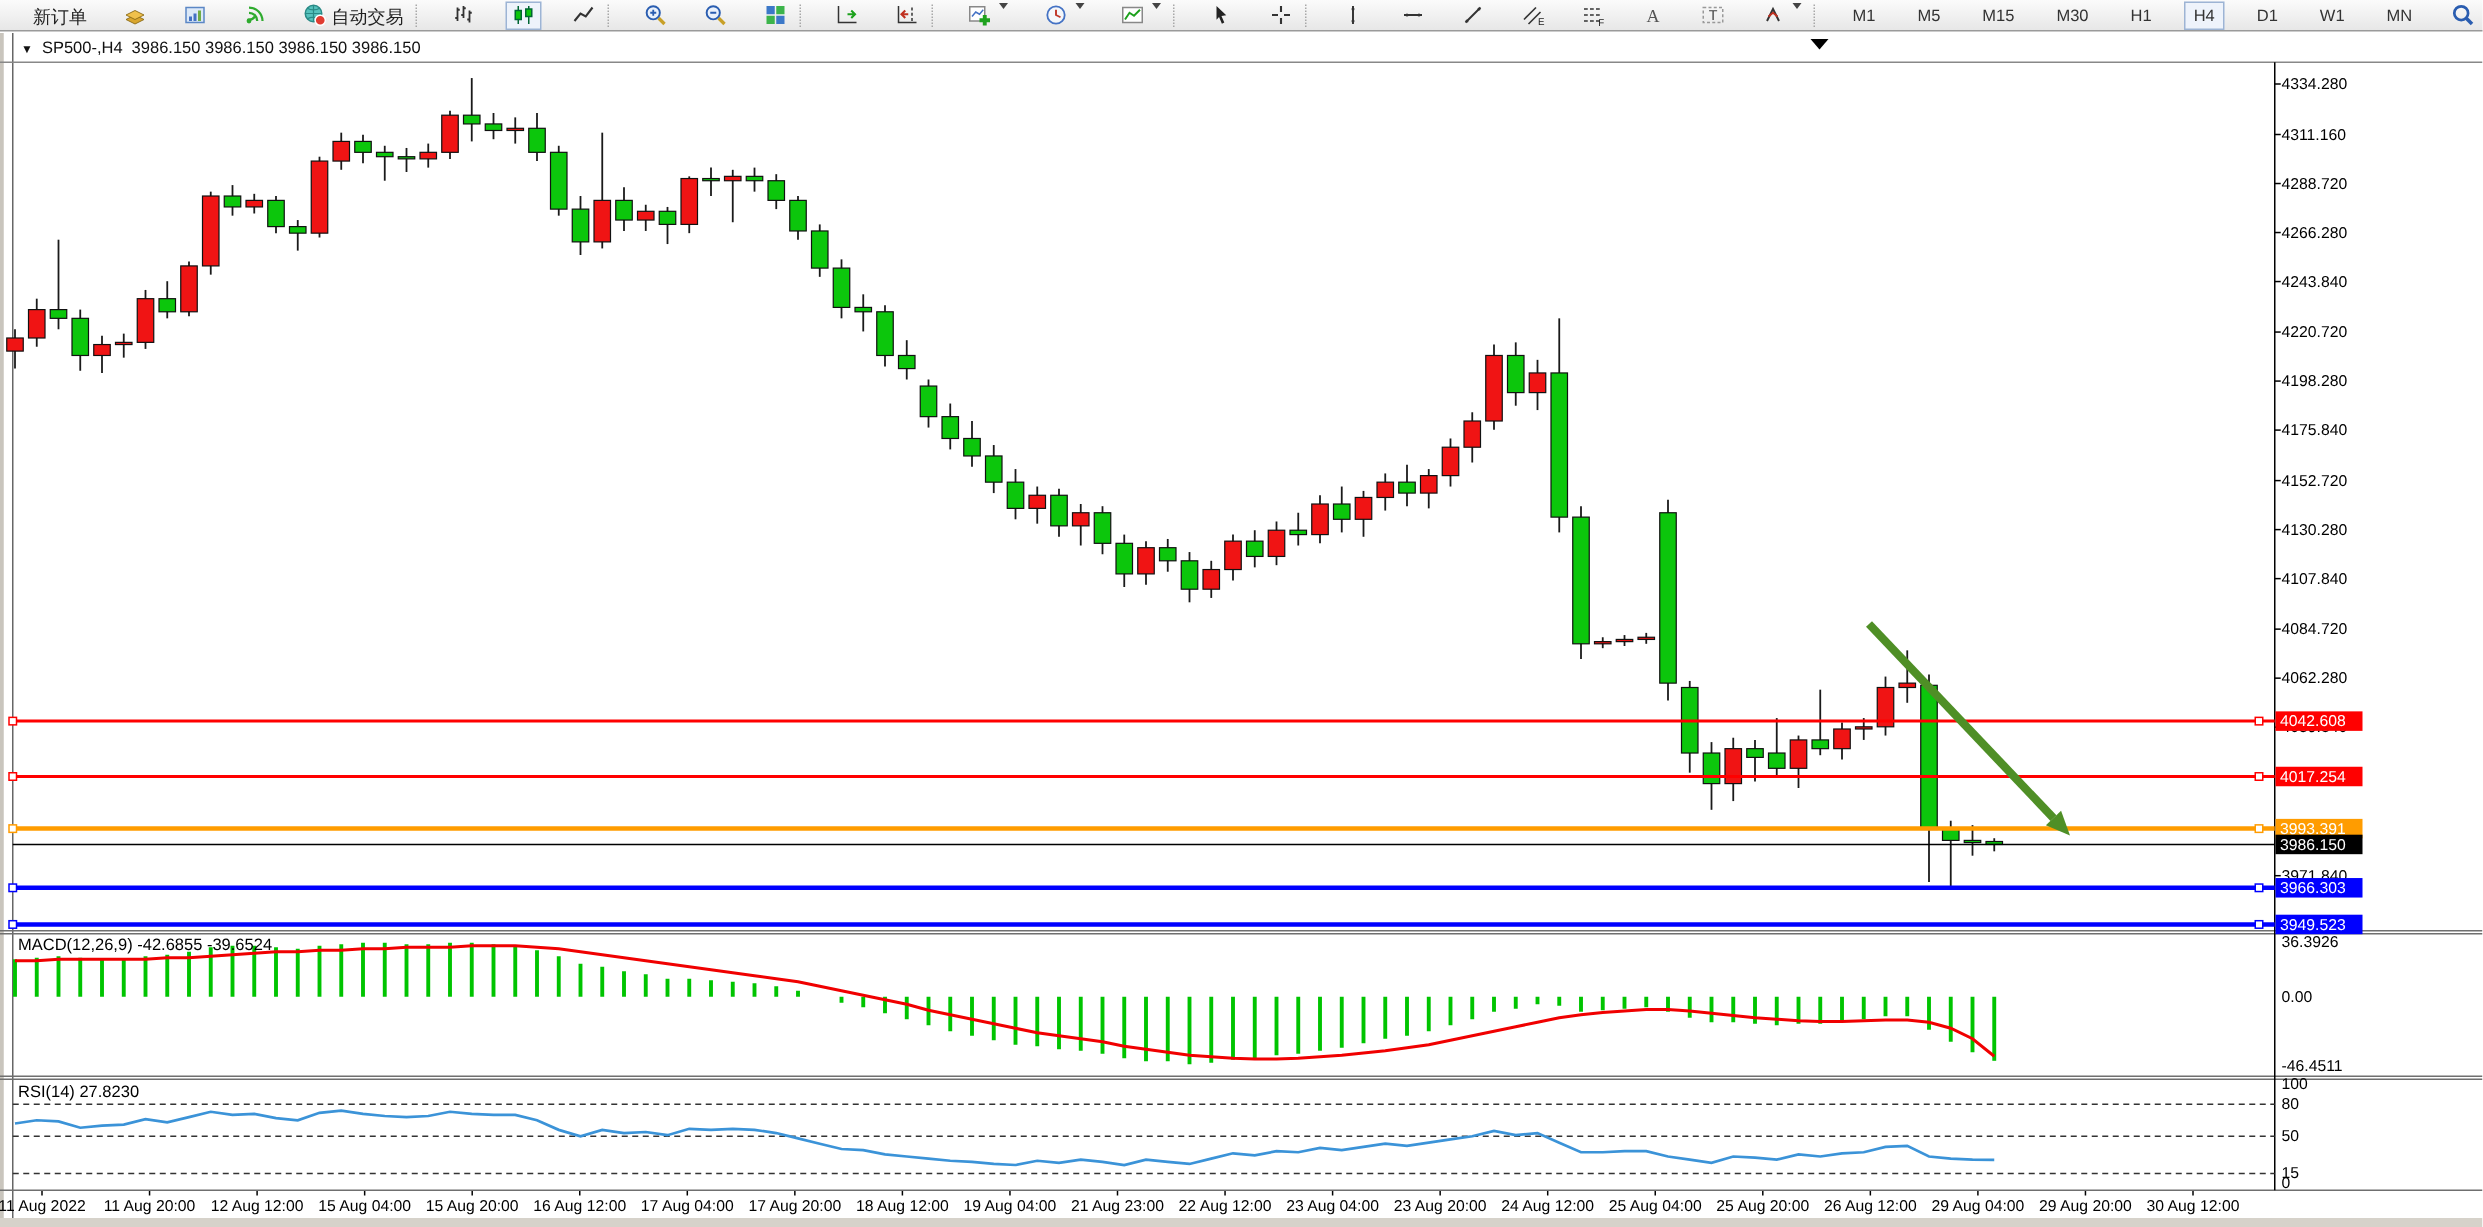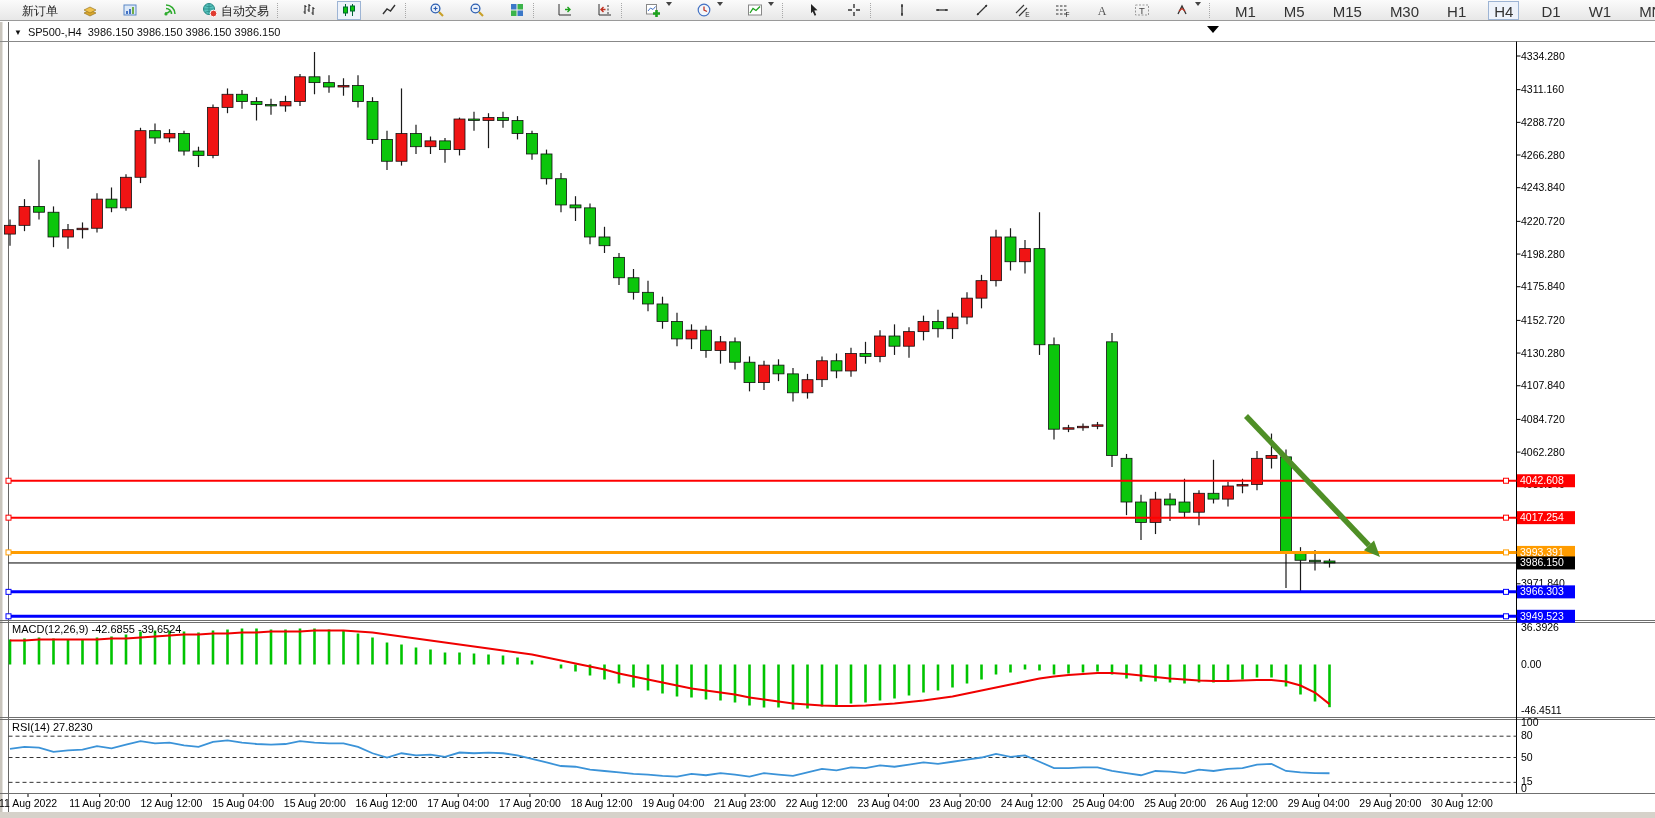--- a/index.html
+++ b/index.html
@@ -11,21 +11,21 @@
   .tb-btn{display:inline-flex;align-items:flex-start;gap:3px;height:19px;padding:0 3px;
     border:1px solid transparent;background:transparent;font-family:"Liberation Sans",sans-serif;
     font-size:12px;color:#222;cursor:default;position:relative;white-space:nowrap;margin-left:16px;}
   .tb-btn.active{border:1px solid #9db4d4;background:#eef3fb;}
   .tb-btn .lbl{line-height:19px;}
   .tb-sep{width:6px;height:15px;border-left:1px dotted #a8a8a8;margin:0 3px 0 4px;}
   .tb-spacer{flex:1;}
   .tb-ico{display:inline-flex;width:16px;height:16px;}
   .caret{width:0;height:0;border-left:3px solid transparent;border-right:3px solid transparent;
     border-top:4px solid #444;margin-left:2px;}
-  .tf .lbl{font-size:15px;color:#333;padding:0 2px;}
+  .tf .lbl{font-size:11px;color:#333;padding:0 2px;}
   .badge{position:absolute;top:-4px;right:-6px;min-width:12px;height:12px;border-radius:7px;
     background:#e8401c;color:#fff;font-size:9px;line-height:12px;text-align:center;
     padding:0 2px;border:1px solid #fff;}
   
   #title-bar{position:absolute;left:14px;top:26px;z-index:5;font-size:11px;color:#111;
     display:flex;align-items:center;gap:6px;}
   #title-bar .exp{font-size:8px;}
   
   #chart-svg{position:absolute;left:0;top:0;z-index:1;}
   #chart-svg text{font-family:"Liberation Sans",sans-serif;}

